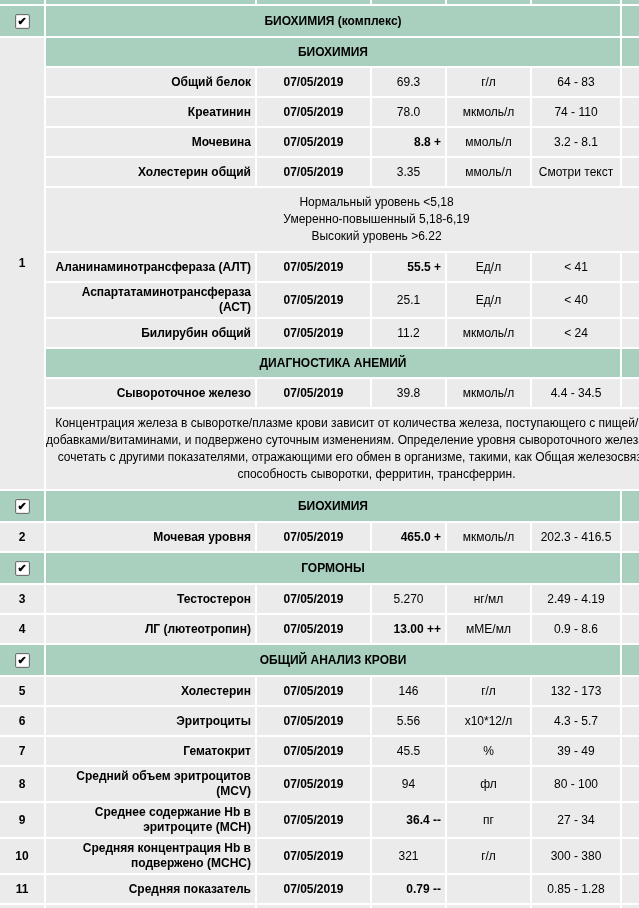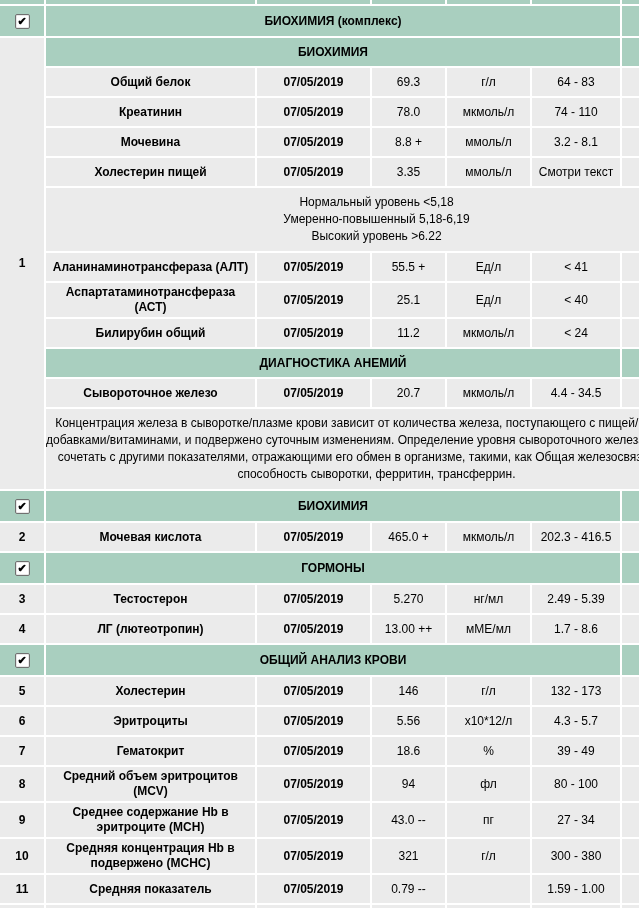--- a/index.html
+++ b/index.html
@@ -31,23 +31,23 @@
     overflow: visible;
     line-height: 15px;
   }
   td.green { background: #a9cfbf; }
   td.gray  { background: #ebebeb; }
   tr.r-stub td { height: 4px; padding: 0; line-height: 0; }
   tr.r-header td { height: 26px; font-weight: bold; }
   tr.r-subheader td { height: 24px; font-weight: bold; }
   tr.r-test td { height: 24px; }
   td.c-num { font-weight: bold; }
-  td.c-name { font-weight: bold; }
+  td.c-name { font-weight: bold; text-align: right; }
   td.c-date { font-weight: bold; white-space: nowrap; }
-  td.c-value.bold { font-weight: normal; }
+  td.c-value.bold { font-weight: bold; text-align: right; }
   td.c-note { padding: 6px 0; }
   .note-line {
     white-space: nowrap;
     line-height: 17px;
     text-align: center;
   }
   .checkbox {
     width: 13px;
     height: 13px;
     margin: 0 auto;
@@ -116,21 +116,21 @@
       </tr>
       <tr class="r-test">
         <td class="gray c-name">Мочевина</td>
         <td class="gray c-date">07/05/2019</td>
         <td class="gray c-value bold">8.8 +</td>
         <td class="gray c-unit">ммоль/л</td>
         <td class="gray c-ref">3.2 - 8.1</td>
         <td class="gray"></td>
       </tr>
       <tr class="r-test">
-        <td class="gray c-name">Холестерин пищей</td>
+        <td class="gray c-name">Холестерин общий</td>
         <td class="gray c-date">07/05/2019</td>
         <td class="gray c-value">3.35</td>
         <td class="gray c-unit">ммоль/л</td>
         <td class="gray c-ref">Смотри текст</td>
         <td class="gray"></td>
       </tr>
       <tr class="r-note">
         <td class="gray c-note" colspan="6">
           <div class="note-line">Нормальный уровень &lt;5,18</div>
           <div class="note-line">Умеренно-повышенный 5,18-6,19</div>
@@ -161,21 +161,21 @@
         <td class="gray c-ref">&lt; 24</td>
         <td class="gray"></td>
       </tr>
       <tr class="r-subheader">
         <td class="green" colspan="5">ДИАГНОСТИКА АНЕМИЙ</td>
         <td class="green"></td>
       </tr>
       <tr class="r-test">
         <td class="gray c-name">Сывороточное железо</td>
         <td class="gray c-date">07/05/2019</td>
-        <td class="gray c-value">20.7</td>
+        <td class="gray c-value">39.8</td>
         <td class="gray c-unit">мкмоль/л</td>
         <td class="gray c-ref">4.4 - 34.5</td>
         <td class="gray"></td>
       </tr>
       <tr class="r-note">
         <td class="gray c-note" colspan="6">
           <div class="note-line">Концентрация железа в сыворотке/плазме крови зависит от количества железа, поступающего с пищей/пищевыми</div>
           <div class="note-line">добавками/витаминами, и подвержено суточным изменениям. Определение уровня сывороточного железа рекомендуется</div>
           <div class="note-line">сочетать с другими показателями, отражающими его обмен в организме, такими, как Общая железосвязывающая</div>
           <div class="note-line">способность сыворотки, ферритин, трансферрин.</div>
@@ -183,50 +183,50 @@
       </tr>
       <tr class="r-header">
         <td class="green">
           <div class="checkbox"><span>✔</span></div>
         </td>
         <td class="green" colspan="5">БИОХИМИЯ</td>
         <td class="green"></td>
       </tr>
       <tr class="r-test">
         <td class="gray c-num">2</td>
-        <td class="gray c-name">Мочевая кислота</td>
+        <td class="gray c-name">Мочевая уровня</td>
         <td class="gray c-date">07/05/2019</td>
         <td class="gray c-value bold">465.0 +</td>
         <td class="gray c-unit">мкмоль/л</td>
         <td class="gray c-ref">202.3 - 416.5</td>
         <td class="gray"></td>
       </tr>
       <tr class="r-header">
         <td class="green">
           <div class="checkbox"><span>✔</span></div>
         </td>
         <td class="green" colspan="5">ГОРМОНЫ</td>
         <td class="green"></td>
       </tr>
       <tr class="r-test">
         <td class="gray c-num">3</td>
         <td class="gray c-name">Тестостерон</td>
         <td class="gray c-date">07/05/2019</td>
         <td class="gray c-value">5.270</td>
         <td class="gray c-unit">нг/мл</td>
-        <td class="gray c-ref">2.49 - 5.39</td>
+        <td class="gray c-ref">2.49 - 4.19</td>
         <td class="gray"></td>
       </tr>
       <tr class="r-test">
         <td class="gray c-num">4</td>
         <td class="gray c-name">ЛГ (лютеотропин)</td>
         <td class="gray c-date">07/05/2019</td>
         <td class="gray c-value bold">13.00 ++</td>
         <td class="gray c-unit">мМЕ/мл</td>
-        <td class="gray c-ref">1.7 - 8.6</td>
+        <td class="gray c-ref">0.9 - 8.6</td>
         <td class="gray"></td>
       </tr>
       <tr class="r-header">
         <td class="green">
           <div class="checkbox"><span>✔</span></div>
         </td>
         <td class="green" colspan="5">ОБЩИЙ АНАЛИЗ КРОВИ</td>
         <td class="green"></td>
       </tr>
       <tr class="r-test">
@@ -244,59 +244,59 @@
         <td class="gray c-date">07/05/2019</td>
         <td class="gray c-value">5.56</td>
         <td class="gray c-unit">x10*12/л</td>
         <td class="gray c-ref">4.3 - 5.7</td>
         <td class="gray"></td>
       </tr>
       <tr class="r-test">
         <td class="gray c-num">7</td>
         <td class="gray c-name">Гематокрит</td>
         <td class="gray c-date">07/05/2019</td>
-        <td class="gray c-value">18.6</td>
+        <td class="gray c-value">45.5</td>
         <td class="gray c-unit">%</td>
         <td class="gray c-ref">39 - 49</td>
         <td class="gray"></td>
       </tr>
       <tr class="r-test">
         <td class="gray c-num">8</td>
         <td class="gray c-name">Средний объем эритроцитов (MCV)</td>
         <td class="gray c-date">07/05/2019</td>
         <td class="gray c-value">94</td>
         <td class="gray c-unit">фл</td>
         <td class="gray c-ref">80 - 100</td>
         <td class="gray"></td>
       </tr>
       <tr class="r-test">
         <td class="gray c-num">9</td>
         <td class="gray c-name">Среднее содержание Hb в эритроците (MCH)</td>
         <td class="gray c-date">07/05/2019</td>
-        <td class="gray c-value bold">43.0 --</td>
+        <td class="gray c-value bold">36.4 --</td>
         <td class="gray c-unit">пг</td>
         <td class="gray c-ref">27 - 34</td>
         <td class="gray"></td>
       </tr>
       <tr class="r-test">
         <td class="gray c-num">10</td>
         <td class="gray c-name">Средняя концентрация Hb в подвержено (MCHC)</td>
         <td class="gray c-date">07/05/2019</td>
         <td class="gray c-value">321</td>
         <td class="gray c-unit">г/л</td>
         <td class="gray c-ref">300 - 380</td>
         <td class="gray"></td>
       </tr>
       <tr class="r-test">
         <td class="gray c-num">11</td>
         <td class="gray c-name">Средняя показатель</td>
         <td class="gray c-date">07/05/2019</td>
         <td class="gray c-value bold">0.79 --</td>
         <td class="gray c-unit"></td>
-        <td class="gray c-ref">1.59 - 1.00</td>
+        <td class="gray c-ref">0.85 - 1.28</td>
         <td class="gray"></td>
       </tr>
       <tr class="r-test">
         <td class="gray c-num">12</td>
         <td class="gray c-name">Тромбоциты</td>
         <td class="gray c-date">07/05/2019</td>
         <td class="gray c-value">222</td>
         <td class="gray c-unit">x10*9/л</td>
         <td class="gray c-ref">180 - 320</td>
         <td class="gray"></td>

